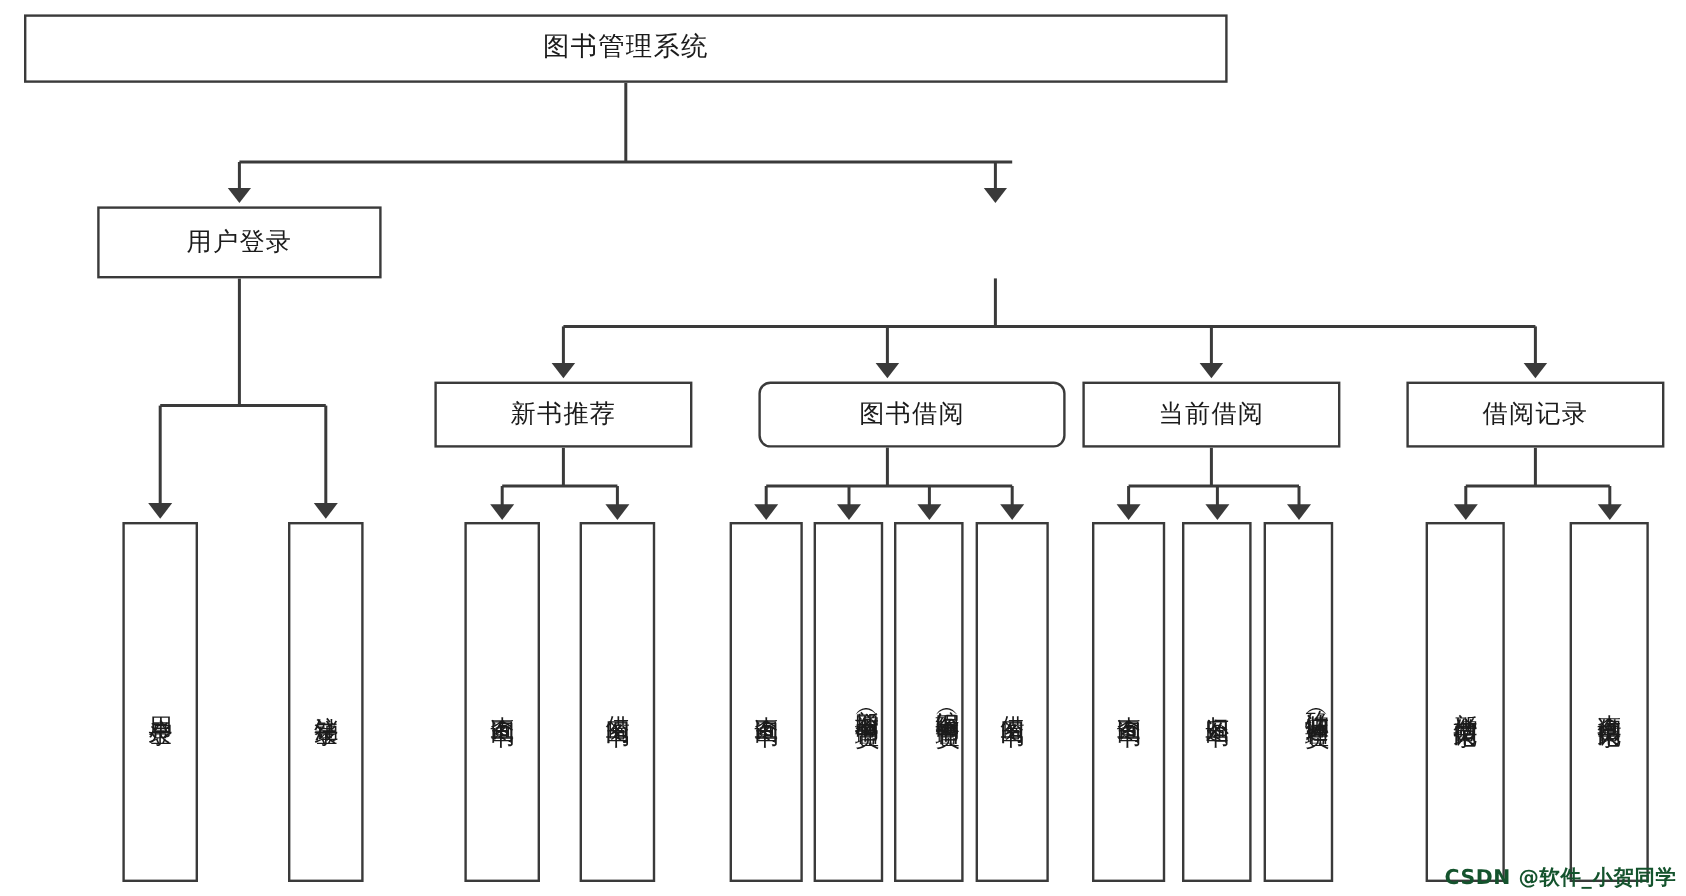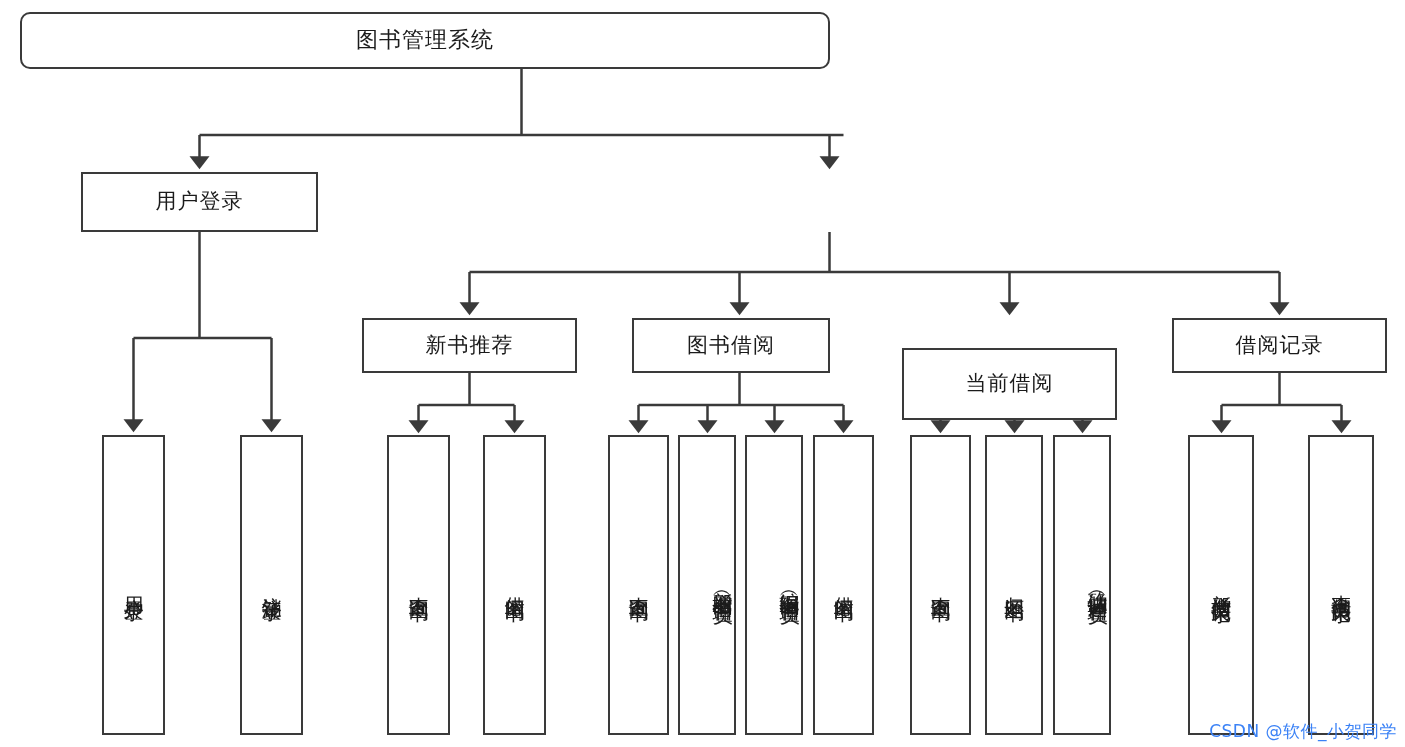--- a/index.html
+++ b/index.html
@@ -57,25 +57,26 @@
     align-items: center;
   }
   .node.root {
     font-size: 22px;
   }
   #watermark {
     position: absolute;
     right: 8px;
     bottom: 4px;
     font-size: 17px;
-    color: #3b82f6;
+    color: #14532d;
     letter-spacing: 0.5px;
     z-index: 5;
     white-space: nowrap;
     font-family: "DejaVu Sans", "Liberation Sans", sans-serif;
+    font-weight: bold;
   }
 </style>
 </head>
 <body>
 
 <div id="diagram-root">
 
   <svg id="connector-layer" viewBox="0 0 1405 747" xmlns="http://www.w3.org/2000/svg">
     <defs>
       <marker id="arrowhead" markerWidth="9" markerHeight="9" refX="1.5" refY="4.5" orient="auto" markerUnits="strokeWidth">
@@ -120,27 +121,27 @@
       <path d="M1014.5,405 L1014.5,424" marker-end="url(#arrowhead)"></path>
       <path d="M1082.5,405 L1082.5,424" marker-end="url(#arrowhead)"></path>
 
       <path d="M1279.5,373 L1279.5,405"></path>
       <path d="M1221.5,405 L1341.5,405"></path>
       <path d="M1221.5,405 L1221.5,424" marker-end="url(#arrowhead)"></path>
       <path d="M1341.5,405 L1341.5,424" marker-end="url(#arrowhead)"></path>
     </g>
   </svg>
 
-  <div class="node horizontal root" style="left:20px; top:12px; width:810px; height:57px;border-radius:10px;">图书管理系统</div>
+  <div class="node horizontal root" style="left:20px; top:12px; width:1003px; height:57px;">图书管理系统</div>
 
   <div class="node horizontal" style="left:81px; top:172px; width:237px; height:60px;">用户登录</div>
 
   <div class="node horizontal" style="left:362px; top:318px; width:215px; height:55px;text-align:right;">新书推荐</div>
-  <div class="node horizontal" style="left:632px; top:318px; width:198px; height:55px;">图书借阅</div>
-  <div class="node horizontal" style="left:902px; top:318px; width:215px; height:72px;margin-top:30px;">当前借阅</div>
+  <div class="node horizontal" style="left:632px; top:318px; width:256px; height:55px;border-radius:10px;">图书借阅</div>
+  <div class="node horizontal" style="left:902px; top:318px; width:215px; height:55px;">当前借阅</div>
   <div class="node horizontal" style="left:1172px; top:318px; width:215px; height:55px;">借阅记录</div>
 
   <div class="node vertical centered" style="left:102px; top:435px; width:63px; height:300px;">用户登录</div>
   <div class="node vertical centered" style="left:240px; top:435px; width:63px; height:300px;">注销登录</div>
 
   <div class="node vertical centered" style="left:387px; top:435px; width:63px; height:300px;">查询图书</div>
   <div class="node vertical centered" style="left:483px; top:435px; width:63px; height:300px;">借阅图书</div>
 
   <div class="node vertical centered" style="left:608px; top:435px; width:61px; height:300px;">查询图书</div>
   <div class="node vertical" style="left:678px; top:435px; width:58px; height:300px;">新增图书（管理员）</div>

